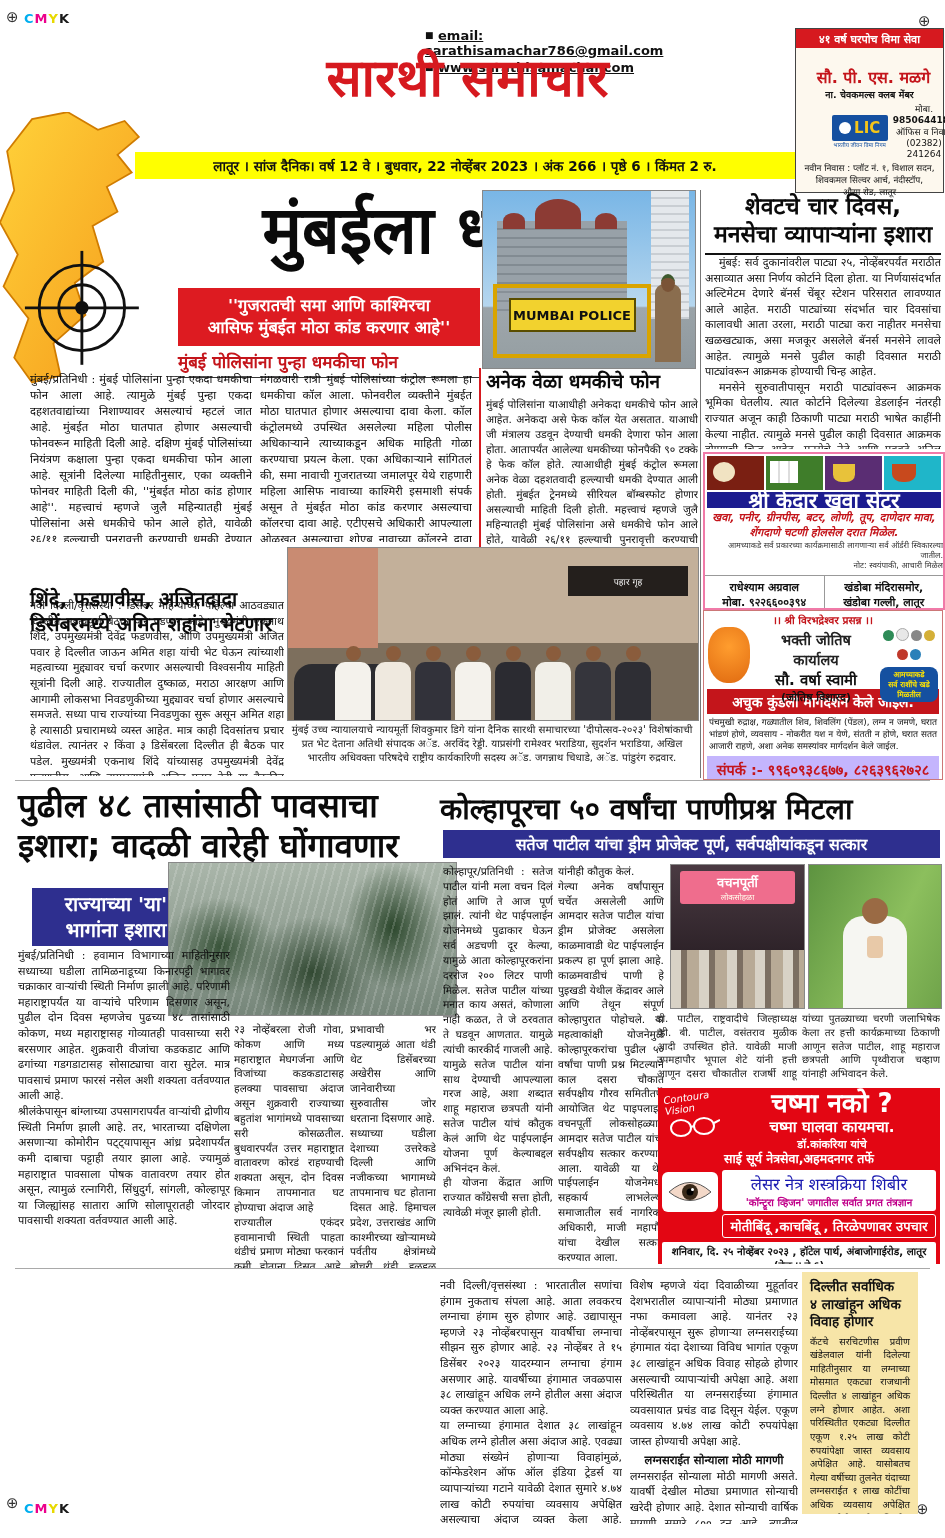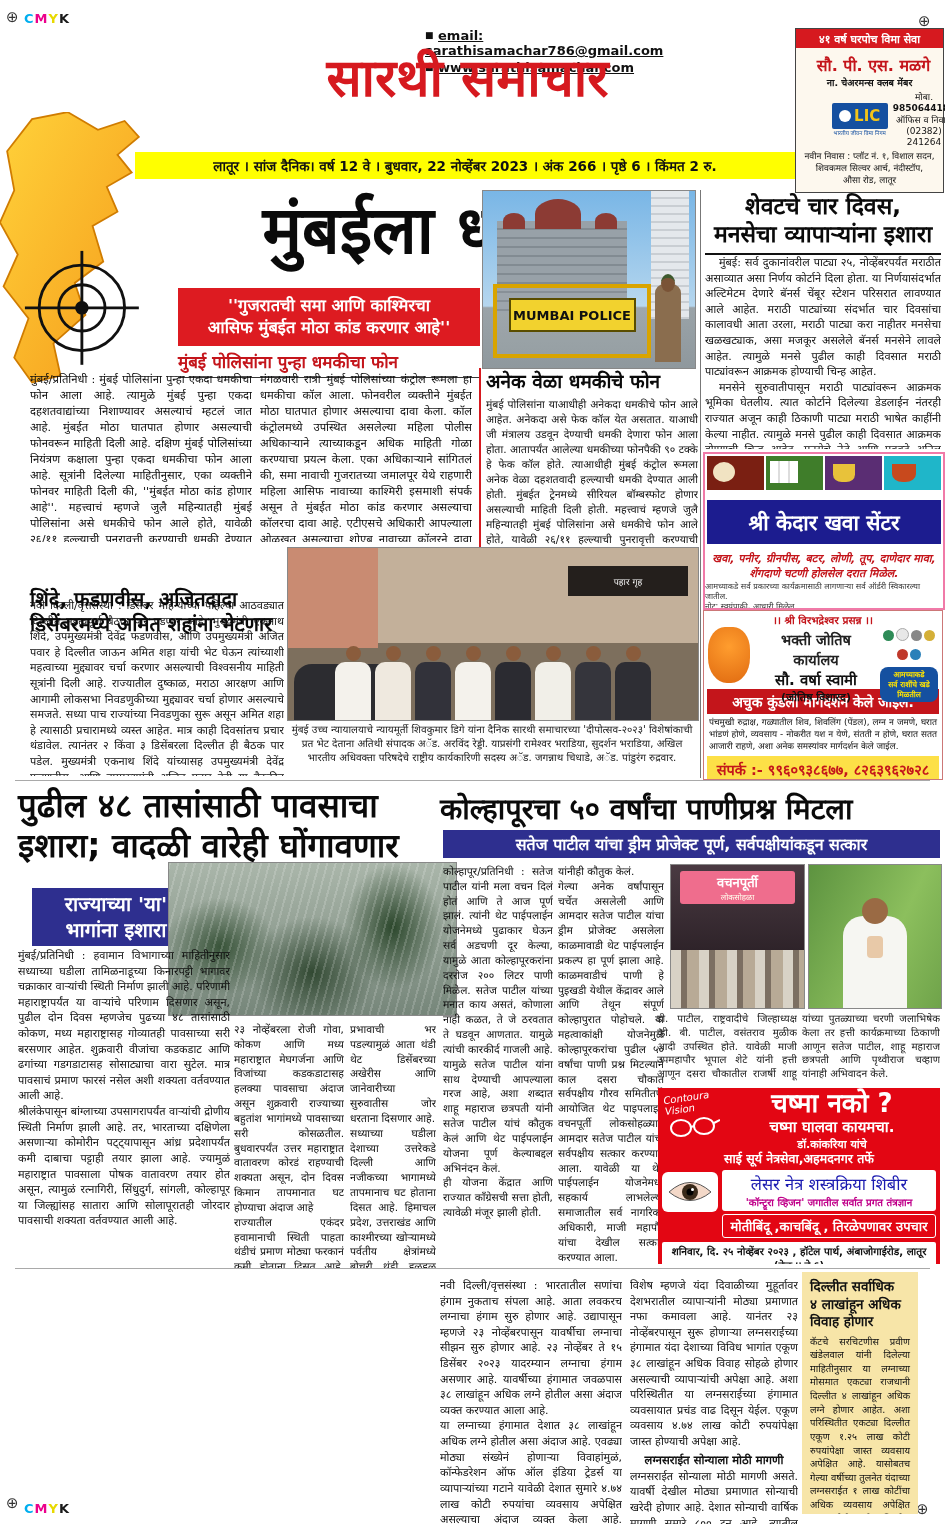--- a/index.html
+++ b/index.html
@@ -29,24 +29,24 @@
   .hline{background:#a9a9a9;height:1px;}
   .bluebox{background:#2e2f8f;color:#fff;font-weight:bold;display:flex;align-items:center;justify-content:center;text-align:center;}
   .photo{border:1px solid #888;}
   .figrow{position:absolute;left:0;right:0;bottom:0;display:flex;align-items:flex-end;justify-content:center;gap:4px;}
   .person{width:36px;border-radius:12px 12px 0 0;}
   .person .head{width:15px;height:15px;border-radius:50%;background:#8a5c3c;margin:0 auto 1px auto;}
   .person .torso{height:58px;border-radius:10px 10px 0 0;}
   .adframe{border:2px solid #f07aa8;background:#fff;}
   .khawa-title{background:#1c1c8f;color:#fff;font-weight:bold;font-size:21px;display:flex;align-items:center;justify-content:center;}
   .khawa-items{color:#c4151b;font-weight:bold;font-style:italic;font-size:11px;text-align:center;line-height:1.35;}
-  .tinyline{font-size:8px;color:#333;text-align:left;line-height:1.3;}
+  .tinyline{font-size:8px;color:#333;text-align:right;line-height:1.3;}
   .eyead{background:#e30613;color:#fff;}
   .whitebar{background:#fff;color:#111;}
-  .yellowbar{background:#fde047;color:#c4151b;font-weight:bold;text-align:center;}
+  .yellowbar{background:#c4b5fd;color:#c4151b;font-weight:bold;text-align:center;}
   .delhibox{background:#f7e5a8;}
   .orangebox{background:#ed5a24;color:#fff;font-weight:bold;font-size:17px;line-height:1.5;display:flex;align-items:center;padding:8px 10px;}
   .kartavya{color:#e8401f;font-weight:800;font-style:italic;font-size:62px;line-height:1;}
   .caption{font-size:10.2px;line-height:1.35;color:#1a1a1a;}
   .gem{width:11px;height:11px;border-radius:50%;display:inline-block;margin:1px;}
 </style>
 </head>
 <body>
 
 <div class="page">
@@ -64,22 +64,22 @@
     <div><span style="font-size:9px;vertical-align:2px;">■</span> <span style="text-decoration:underline;">email: sarathisamachar786@gmail.com</span></div>
     <div style="margin-top:2px;"><span style="font-size:9px;vertical-align:2px;">■</span> <span style="text-decoration:underline;">www.sarathisamachar.com</span></div>
   </div>
 
   <div class="abs masthead" style="left:140px;top:52px;width:655px;">सारथी समाचार</div>
 
   <div class="abs datebar" style="left:135px;top:152px;width:660px;height:27px;">लातूर । सांज दैनिक। वर्ष 12 वे । बुधवार, 22 नोव्हेंबर 2023 । अंक 266 । पृष्ठे 6 । किंमत 2 रु.</div>
 
   <div class="abs" style="left:795px;top:28px;width:147px;height:163px;border:1px solid #444;background:#fdf8ee;">
     <div style="background:#d6191f;color:#fff;font-weight:bold;font-size:11px;text-align:center;padding:2px 0;">४१ वर्ष घरपोच विमा सेवा</div>
-    <div style="color:#c4151b;font-weight:bold;font-size:16px;text-align:center;margin-top:6px;padding-left:8px;">सौ. पी. एस. मळगे</div>
-    <div style="font-weight:bold;font-size:9.5px;text-align:center;">ना. चेअरमन्स क्लब मेंबर</div>
+    <div style="color:#c4151b;font-weight:bold;font-size:16px;text-align:center;margin-top:18px;padding-left:8px;">सौ. पी. एस. मळगे</div>
+    <div style="font-weight:bold;font-size:9.5px;text-align:center;">ना. चेवकमल्स क्लब मेंबर</div>
     <div style="display:flex;align-items:center;justify-content:center;gap:5px;margin-top:3px;">
       <div style="text-align:center;padding-left:48px;">
         <div style="width:56px;height:26px;background:#1550a0;color:#f5c518;font-weight:800;font-size:15px;display:flex;align-items:center;justify-content:center;gap:3px;border-radius:2px;">
           <span style="width:12px;height:12px;border-radius:50%;background:#fff;display:inline-block;"></span>
           <span>LIC</span>
         </div>
         <div style="font-size:5.5px;color:#1550a0;">भारतीय जीवन विमा निगम</div>
       </div>
       <div style="font-size:9px;text-align:center;line-height:1.25;">
         <div>मोबा.</div>
@@ -158,21 +158,21 @@
       <div style="width:25%;height:34px;background:#3f7d2a;position:relative;">
           <div style="position:absolute;left:4px;top:5px;width:28px;height:22px;background:repeating-linear-gradient(90deg,#fff 0 8px,#ddd 8px 10px);"></div>
         </div>
       <div style="width:25%;height:34px;background:#5a2d73;position:relative;">
           <div style="position:absolute;left:8px;top:8px;width:22px;height:18px;border-radius:0 0 40% 40%;background:#e8c23a;"></div>
         </div>
       <div style="width:25%;height:34px;background:#1fb6c9;position:relative;">
           <div style="position:absolute;left:8px;top:8px;width:24px;height:18px;border-radius:0 0 45% 45%;background:#c8491d;"></div>
         </div>
     </div>
-    <div class="khawa-title" style="height:44px;margin:8px 2px;">श्री केदार खवा सेंटर</div>
+    <div class="khawa-title" style="height:16px;margin:0 2px;">श्री केदार खवा सेंटर</div>
     <div class="khawa-items pre" style="margin-top:3px;">खवा, पनीर, ग्रीनपीस, बटर, लोणी, तूप, दाणेदार मावा,
 शेंगदाणे चटणी होलसेल दरात मिळेल.</div>
     <div class="tinyline">आमच्याकडे सर्व प्रकारच्या कार्यक्रमासाठी लागणाऱ्या सर्व ऑर्डरी स्विकारल्या जातील.</div>
     <div class="tinyline">नोट: स्वयंपाकी, आचारी मिळेल</div>
     <div style="display:flex;border-top:1px solid #999;margin-top:3px;font-size:11px;font-weight:bold;">
       <div style="width:50%;text-align:center;padding:3px 0;border-right:1px solid #999;">
         <div>राधेश्याम अग्रवाल</div>
         <div>मोबा. ९२२६६००३९४</div>
       </div>
       <div class="pre" style="width:50%;text-align:center;padding:3px 0;">खंडोबा मंदिरासमोर,

